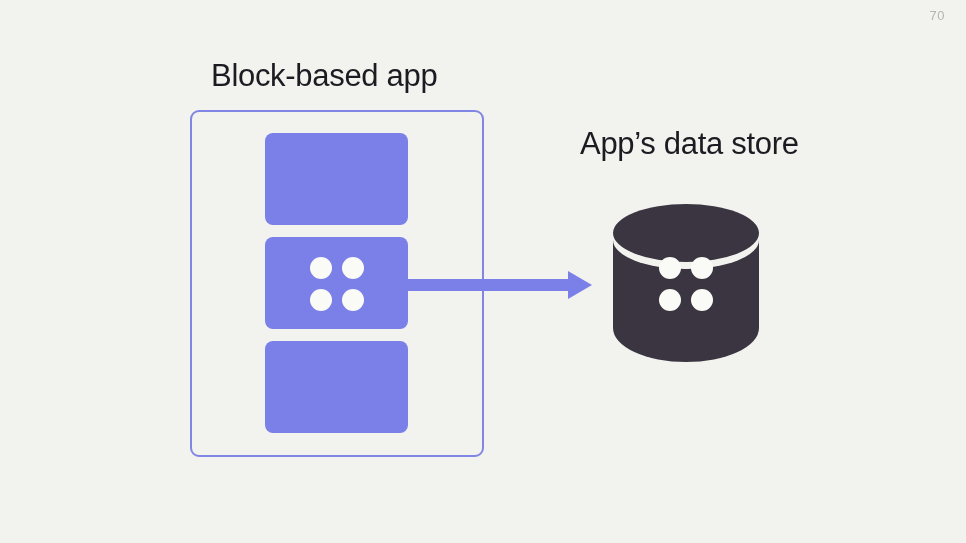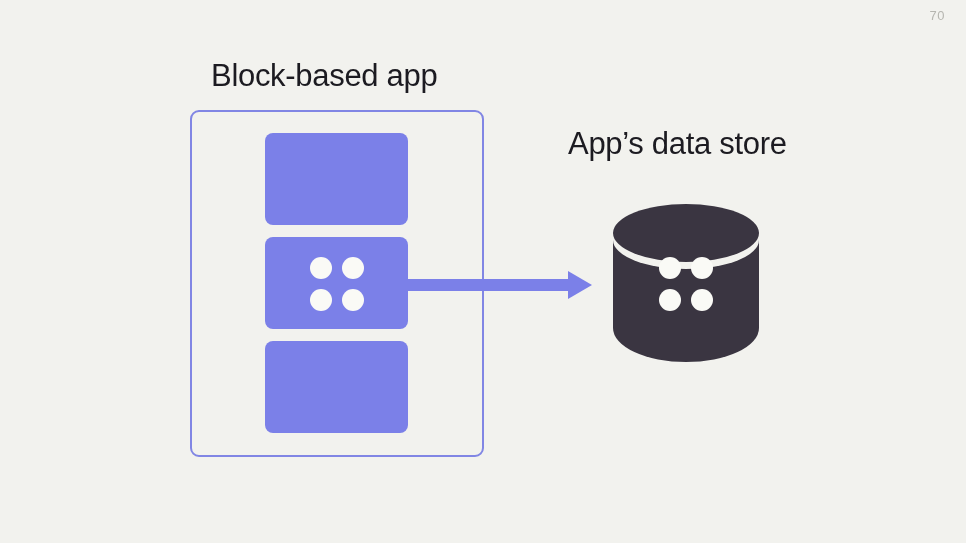--- a/index.html
+++ b/index.html
@@ -37,21 +37,21 @@
     letter-spacing: -0.3px;
     white-space: nowrap;
     font-family: "Liberation Sans", sans-serif;
   }
   #app-title {
     left: 211px;
     top: 58px;
     text-align: center;
   }
   #store-title {
-    left: 568px;
+    left: 580px;
     top: 126px;
   }
   
   #app-container {
     position: absolute;
     left: 190px;
     top: 110px;
     width: 294px;
     height: 347px;
     box-sizing: border-box;

